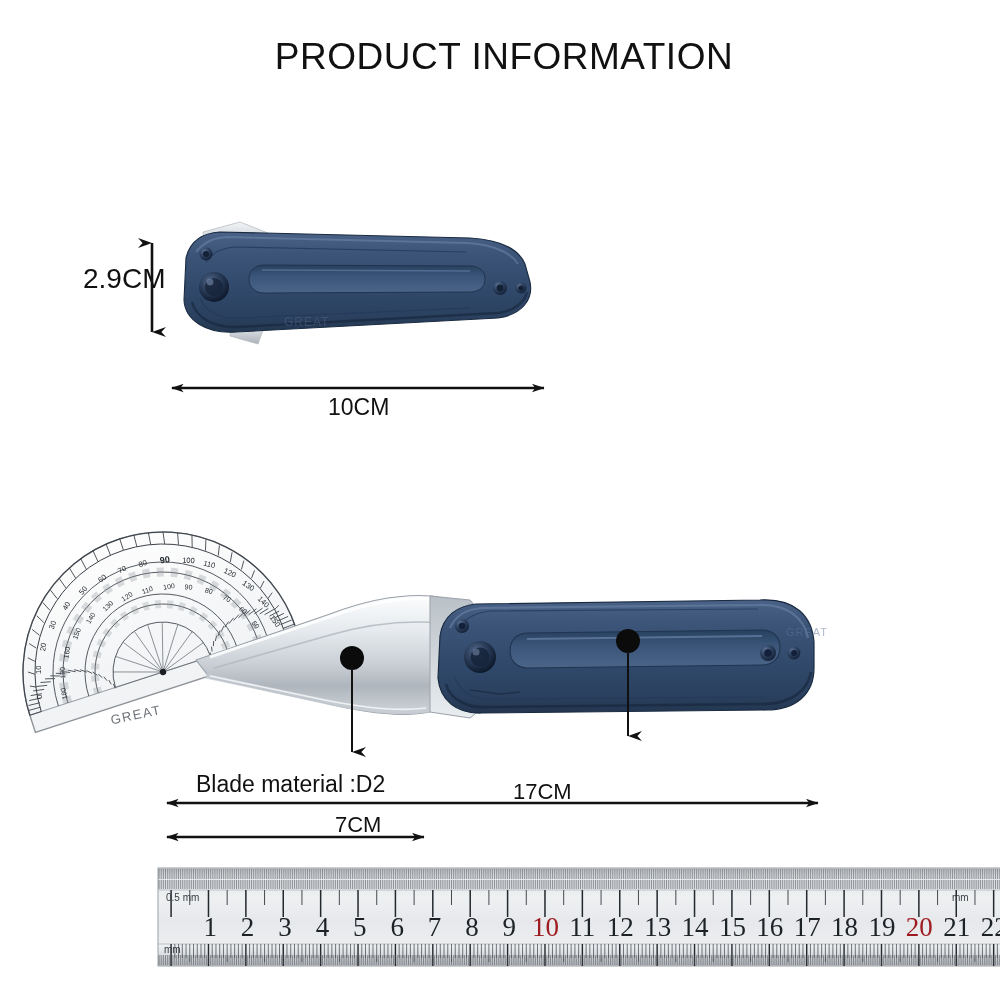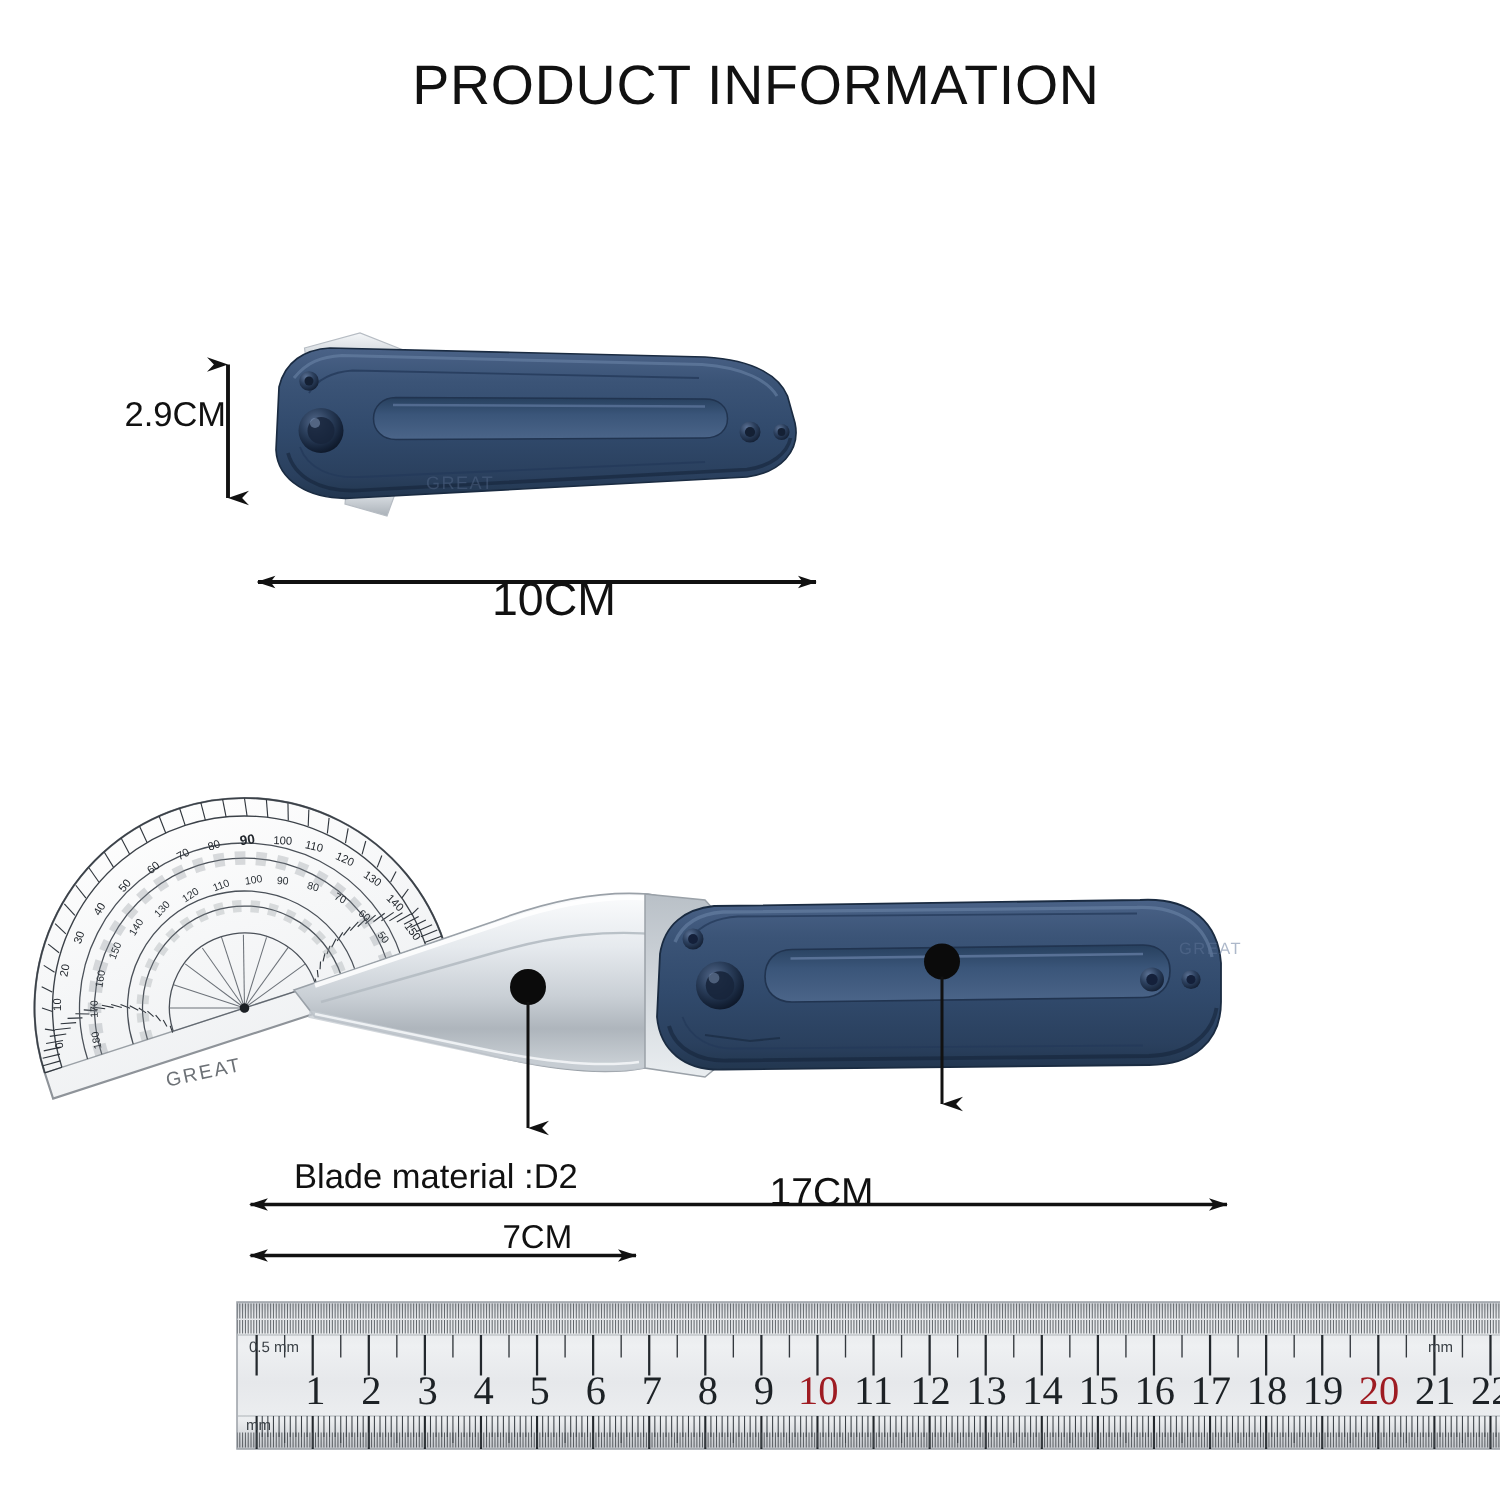--- a/index.html
+++ b/index.html
@@ -36,23 +36,23 @@
     white-space: nowrap;
   }
 
   
   .dim-label {
     color: #111111;
     font-family: "Liberation Sans", sans-serif;
     font-weight: 400;
     white-space: nowrap;
   }
-  #label-height   { left: 83px;  top: 263px; font-size: 23px; }
-  #label-length10 { left: 328px; top: 382px; font-size: 31px; }
-  #label-len17    { left: 513px; top: 779px; font-size: 26px; }
+  #label-height   { left: 83px;  top: 263px; font-size: 28px; }
+  #label-length10 { left: 328px; top: 394px; font-size: 23px; }
+  #label-len17    { left: 513px; top: 779px; font-size: 22px; }
   #label-len7     { left: 303px; top: 812px; font-size: 22px; margin-left: 32px; }
 
   .callout-label {
     color: #111111;
     font-family: "Liberation Sans", sans-serif;
     font-weight: 400;
     white-space: nowrap;
     font-size: 23px;
   }
   #label-blade  { left: 196px; top: 771px; }

